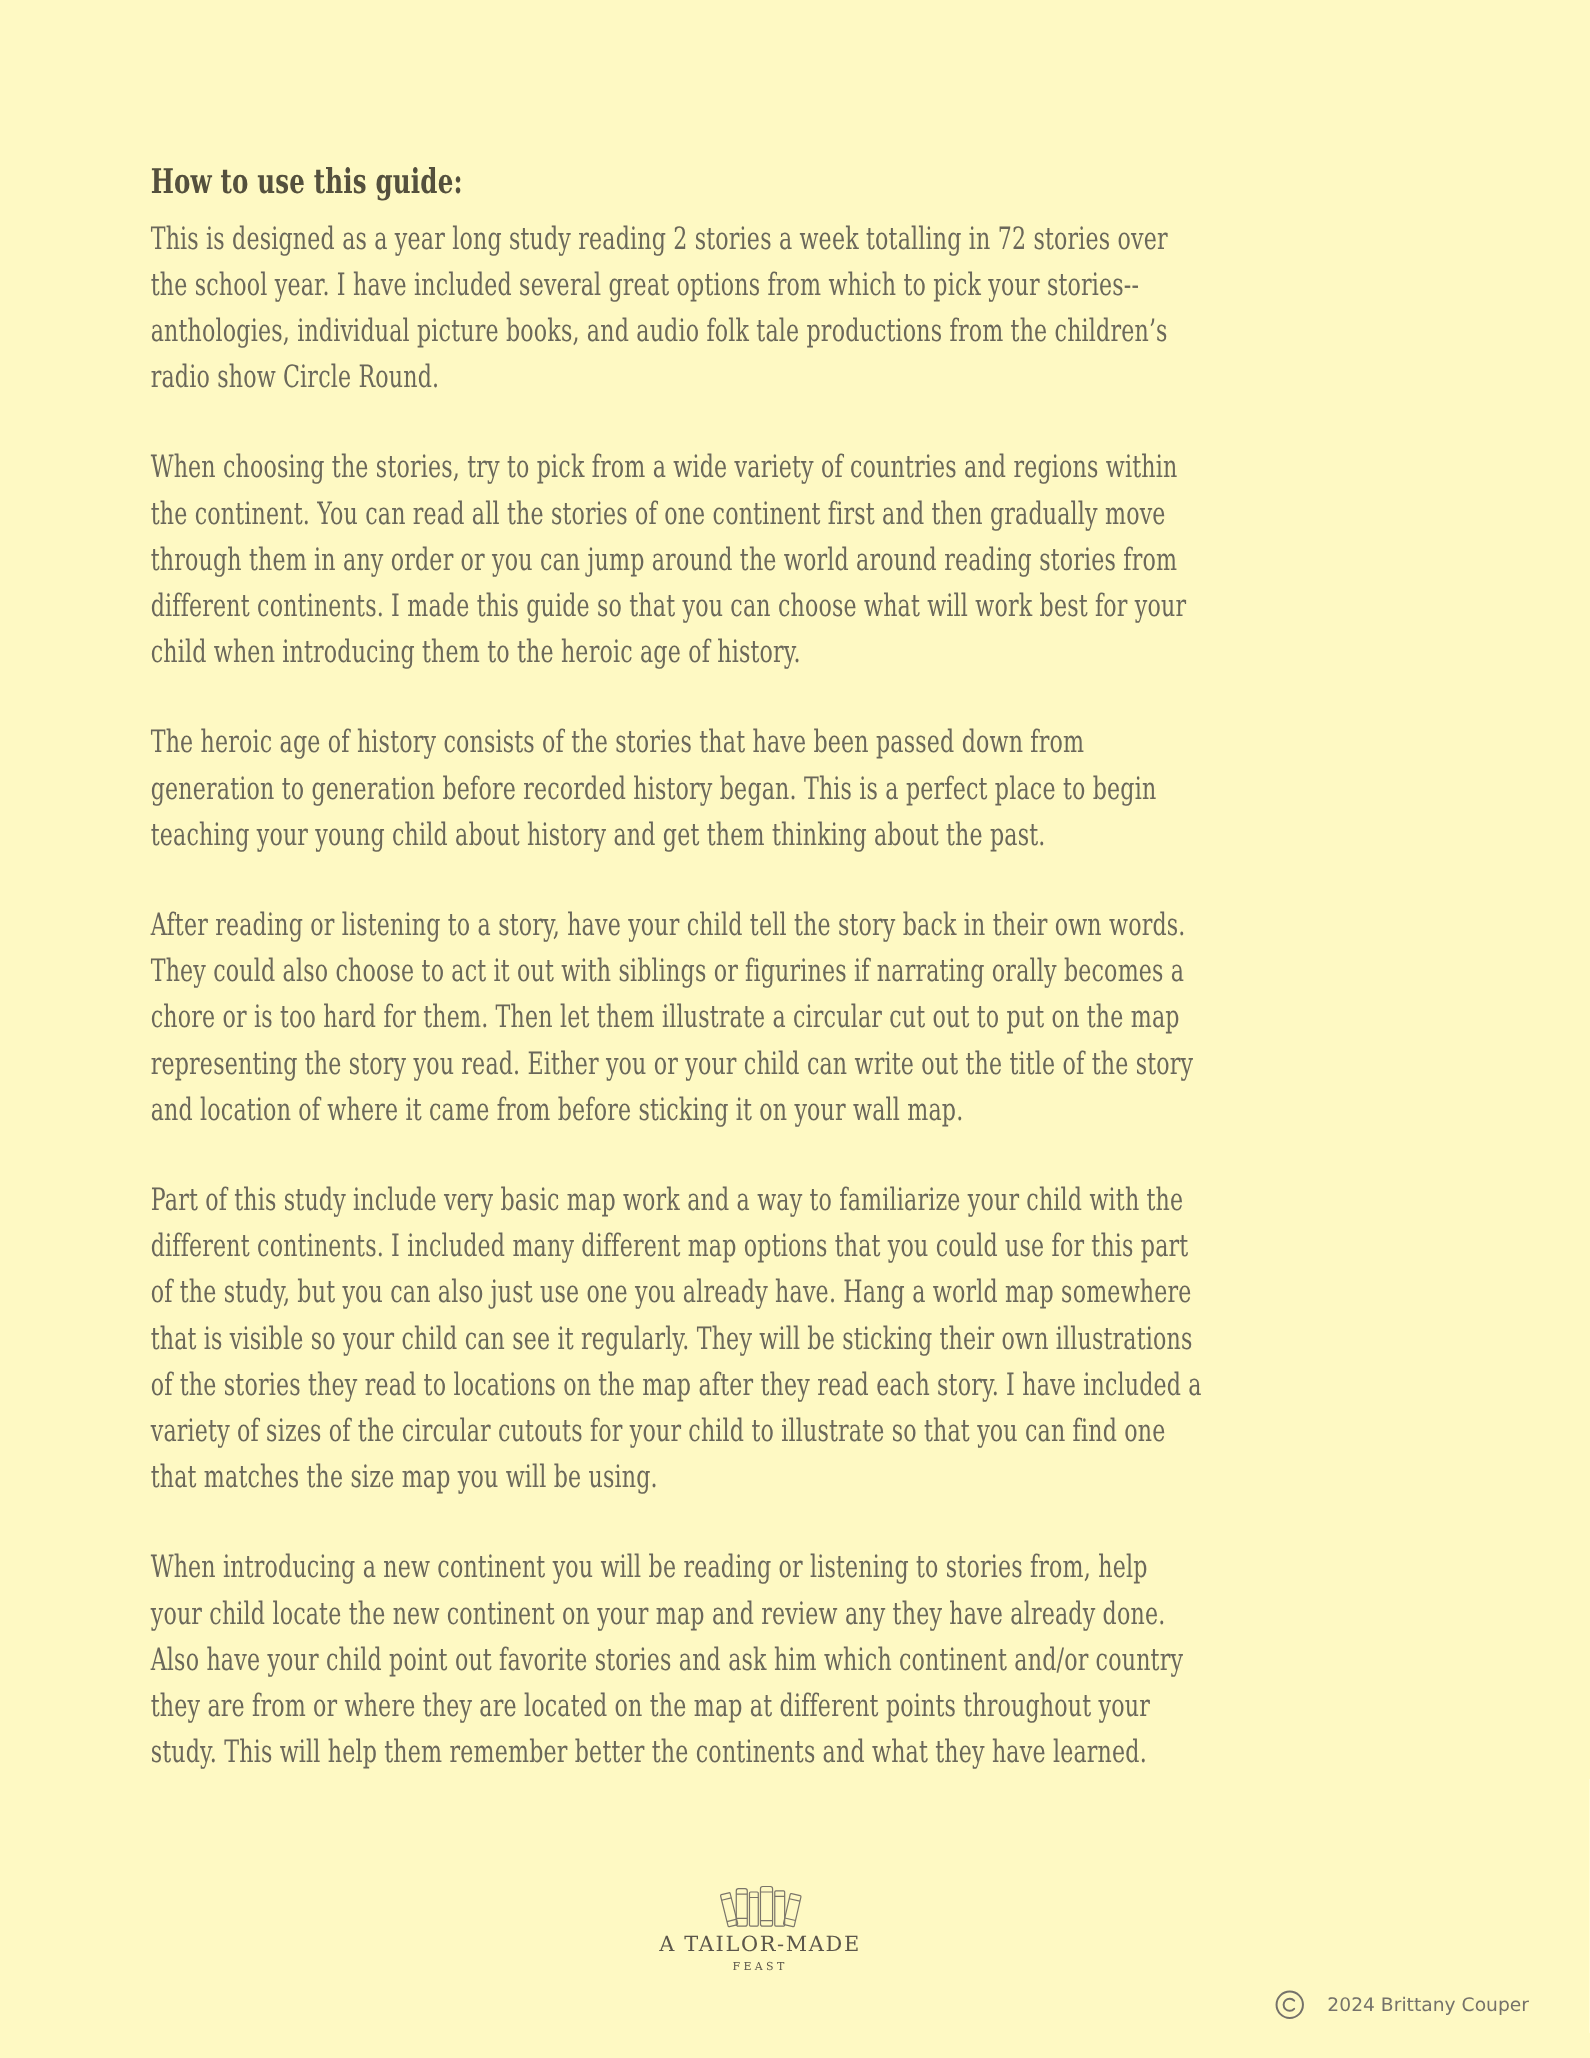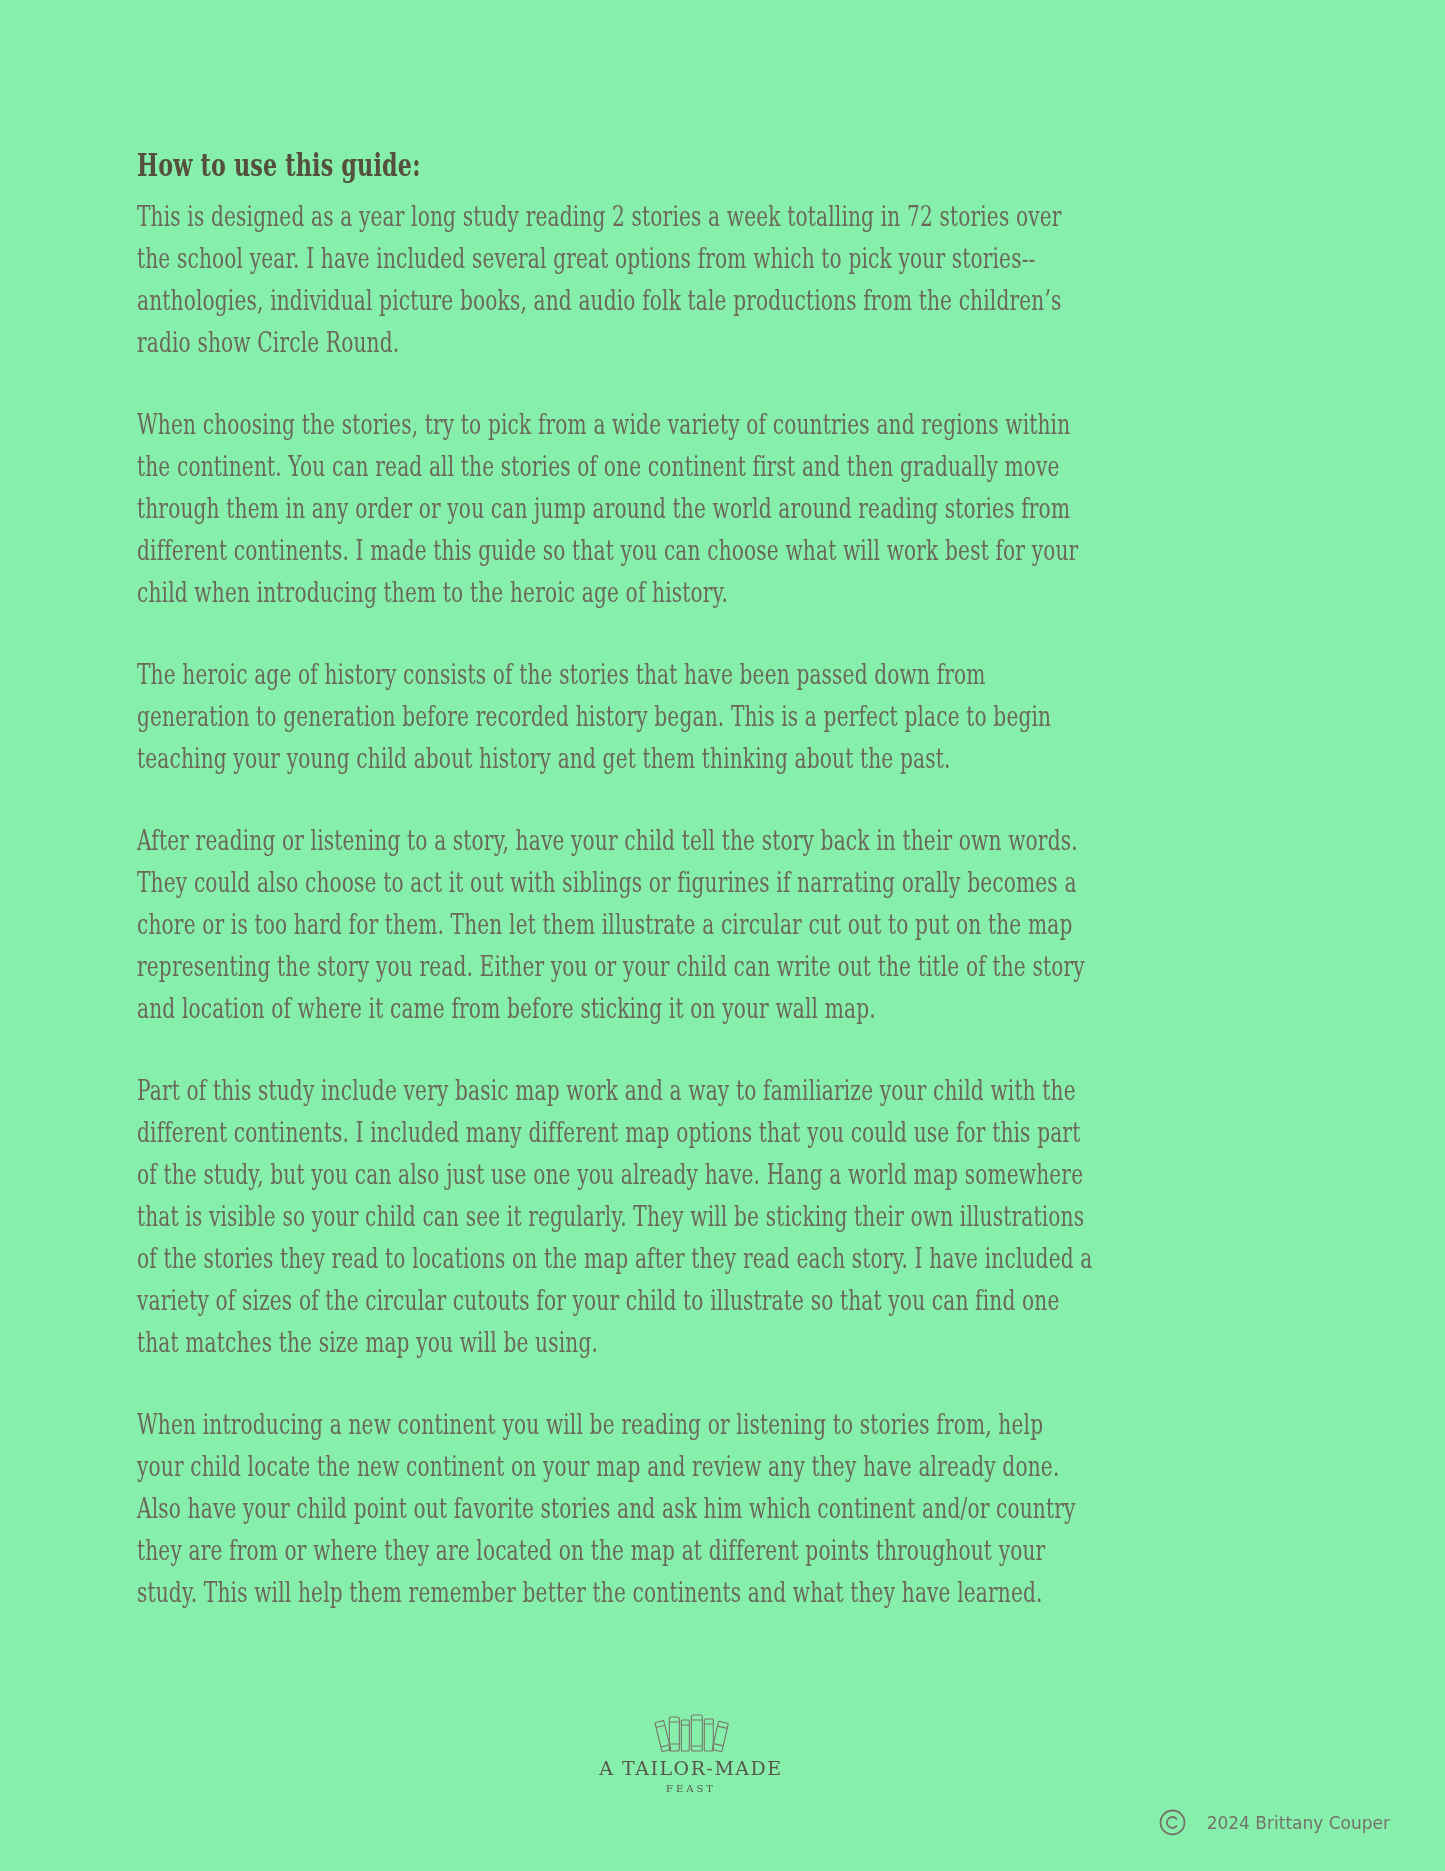--- a/index.html
+++ b/index.html
@@ -7,21 +7,21 @@
     width: 1445px;
     height: 1871px;
     background: #ffffff;
     position: relative;
     overflow: hidden;
     font-family: "DejaVu Serif", serif;
   }
   .page {
     position: absolute;
     inset: 0;
-    background: #86efac;
+    background: #fef9c3;
   }
   
   .content {
     position: absolute;
     left: 137px;
     top: 146px;
     width: 1331px;
     transform: scaleX(0.72);
     transform-origin: 0 0;
   }

